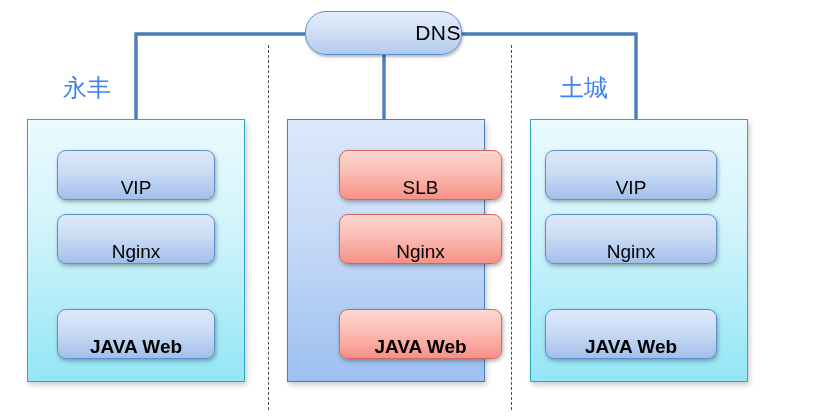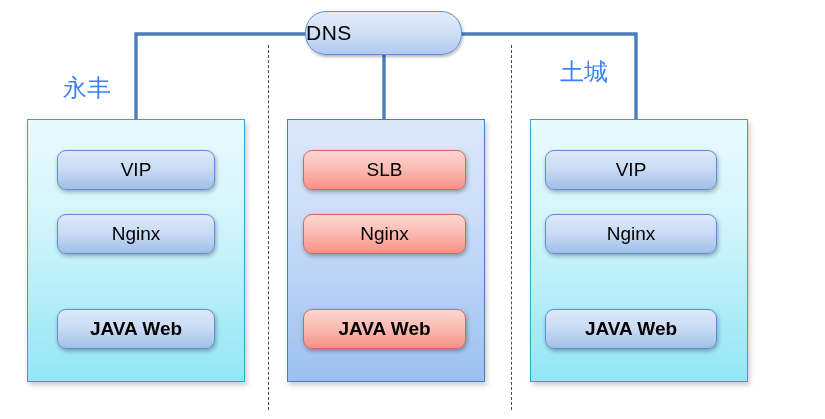--- a/index.html
+++ b/index.html
@@ -34,40 +34,40 @@
     left: 305px;
     top: 11px;
     width: 157px;
     height: 44px;
     border: 1px solid #5B8FD0;
     border-radius: 21px;
     background: linear-gradient(to bottom, #E3ECFA 0%, #D2E0F6 45%, #B2CBEE 100%);
     box-shadow: 1px 2px 3px rgba(0,0,0,0.28);
     display: flex;
     align-items: center;
-    justify-content: flex-start;
+    justify-content: flex-end;
     box-sizing: border-box;
   }
   .dns-label {
     font-size: 21px;
     color: #000000;
     letter-spacing: 0.5px;
   }
 
   
   .region-label {
     position: absolute;
     font-size: 24px;
     color: #3b82f6;
     white-space: nowrap;
     font-family: Liberation Serif, serif;
   }
   .region-label.r0 { left: 63px;  top: 72px; }
   .region-label.r1 { left: 306px; top: 72px; }
-  .region-label.r2 { left: 560px; top: 56px; }
+  .region-label.r2 { left: 560px; top: 72px; }
 
   
   .divider {
     position: absolute;
     top: 45px;
     height: 365px;
     width: 0;
     border-left: 1.5px dashed #4A4A4A;
   }
   .divider.d0 { left: 268px; }
@@ -89,40 +89,41 @@
     left: 287px;
     width: 198px;
     border-color: #4A7EBB;
     background: linear-gradient(to bottom, #DCE8FB 0%, #C9DCF8 40%, #9CC0F0 100%);
   }
   .panel.p2 { left: 530px; }
 
   
   .node {
     position: absolute;
-    height: 40px;
+    height: 50px;
     border-radius: 9px;
     box-sizing: border-box;
     display: flex;
-    align-items: center;
+    align-items: flex-end;
     justify-content: center;
     box-shadow: 1px 2px 4px rgba(0,0,0,0.32);
   }
   .node .node-label {
     font-size: 19px;
     color: #000000;
     white-space: nowrap;
   }
   .node.blue {
     border: 1px solid #5B8FD0;
     background: linear-gradient(to bottom, #DEE8F9 0%, #CBDCF5 45%, #A2BFE9 100%);
   }
   .node.red {
     border: 1px solid #D4685E;
     background: linear-gradient(to bottom, #FBD6D0 0%, #FBBDB4 45%, #F79187 100%);
+    margin-left: 36px;
   }
 
   
   .col0 .node { left: 57px;  width: 158px; }
   .col1 .node { left: 303px; width: 163px; }
   .col2 .node { left: 545px; width: 172px; }
 
   
   .node.row0 { top: 150px; }
   .node.row1 { top: 214px; }

